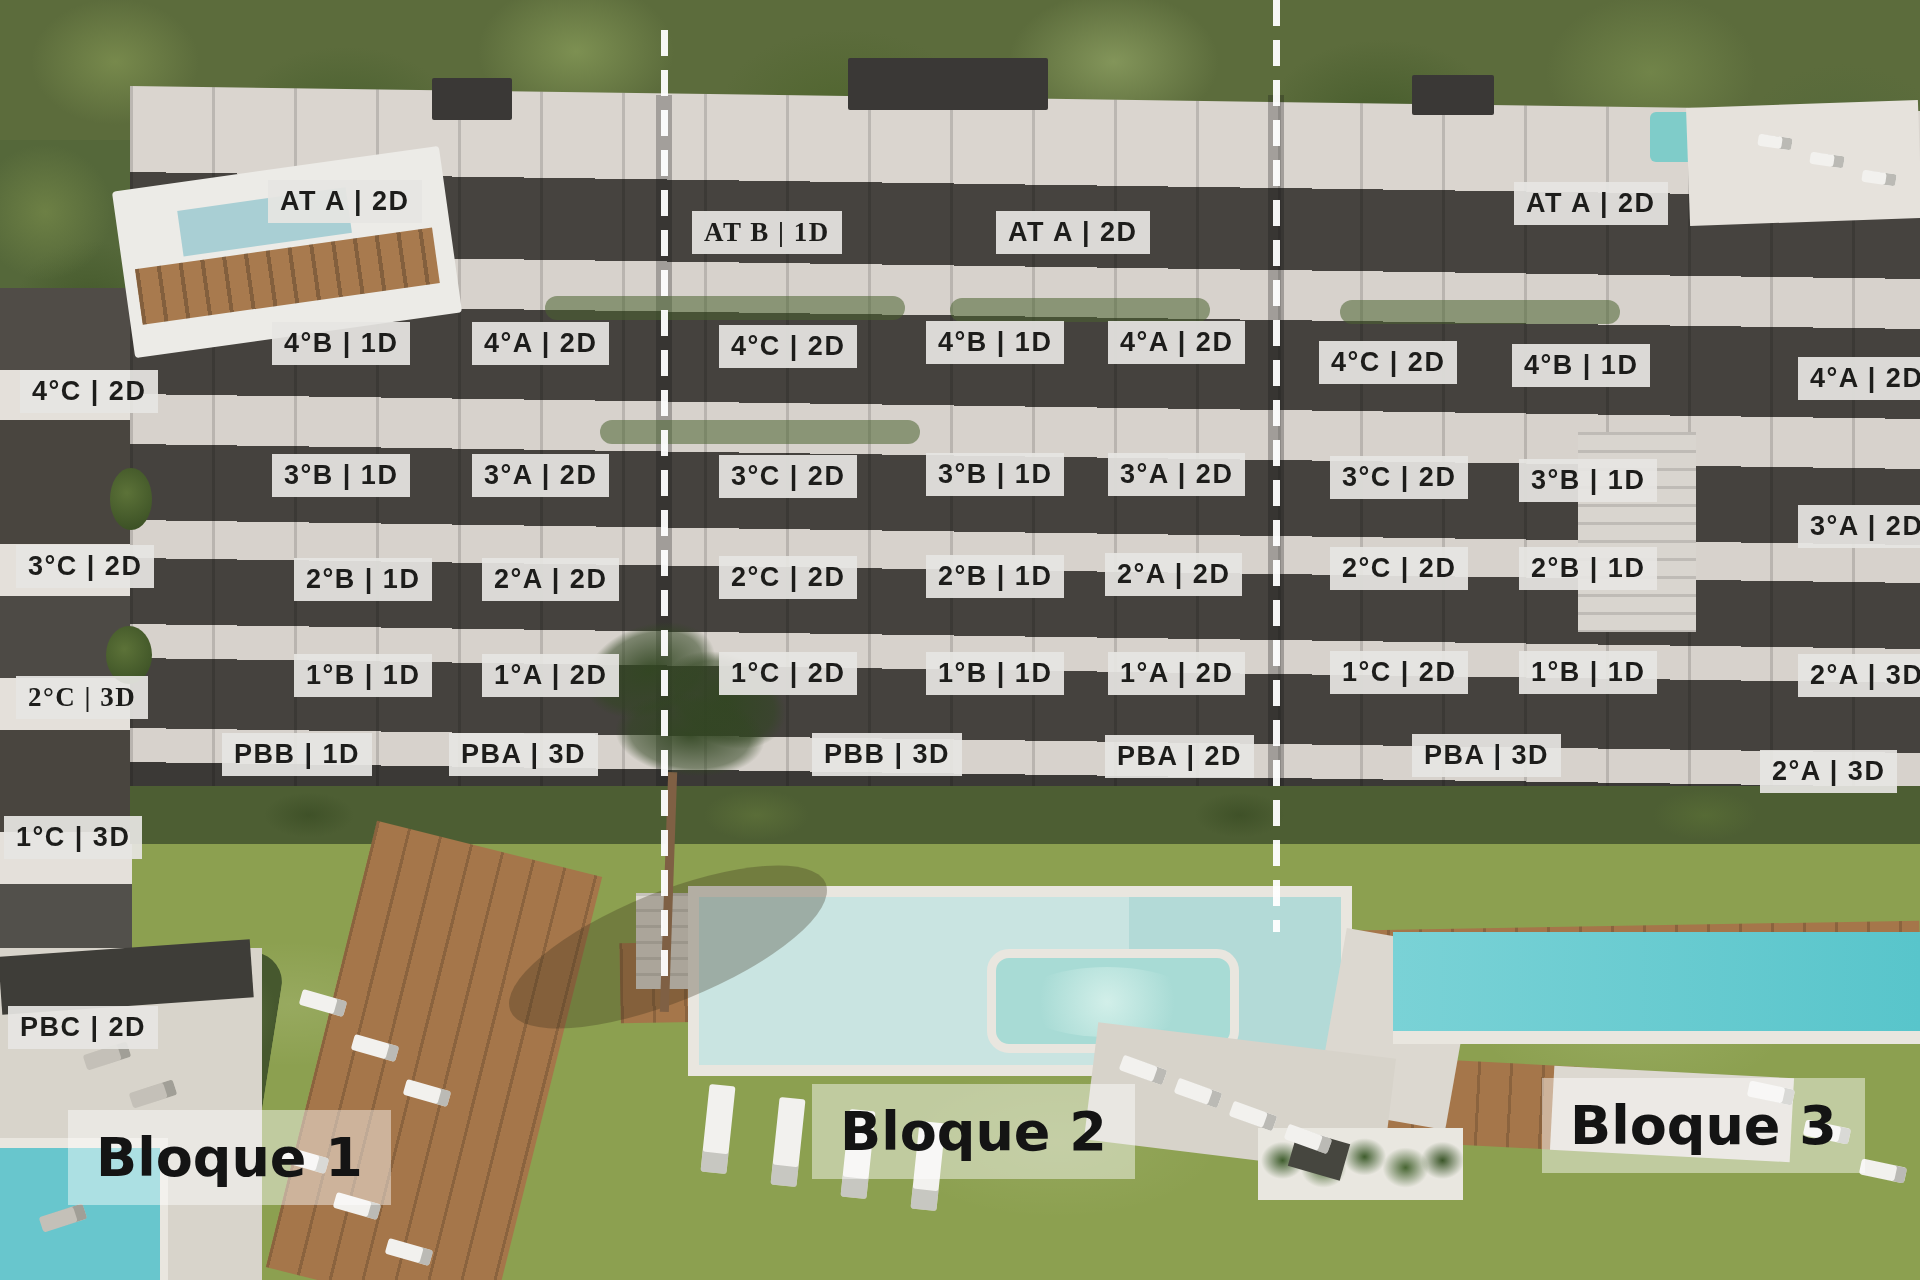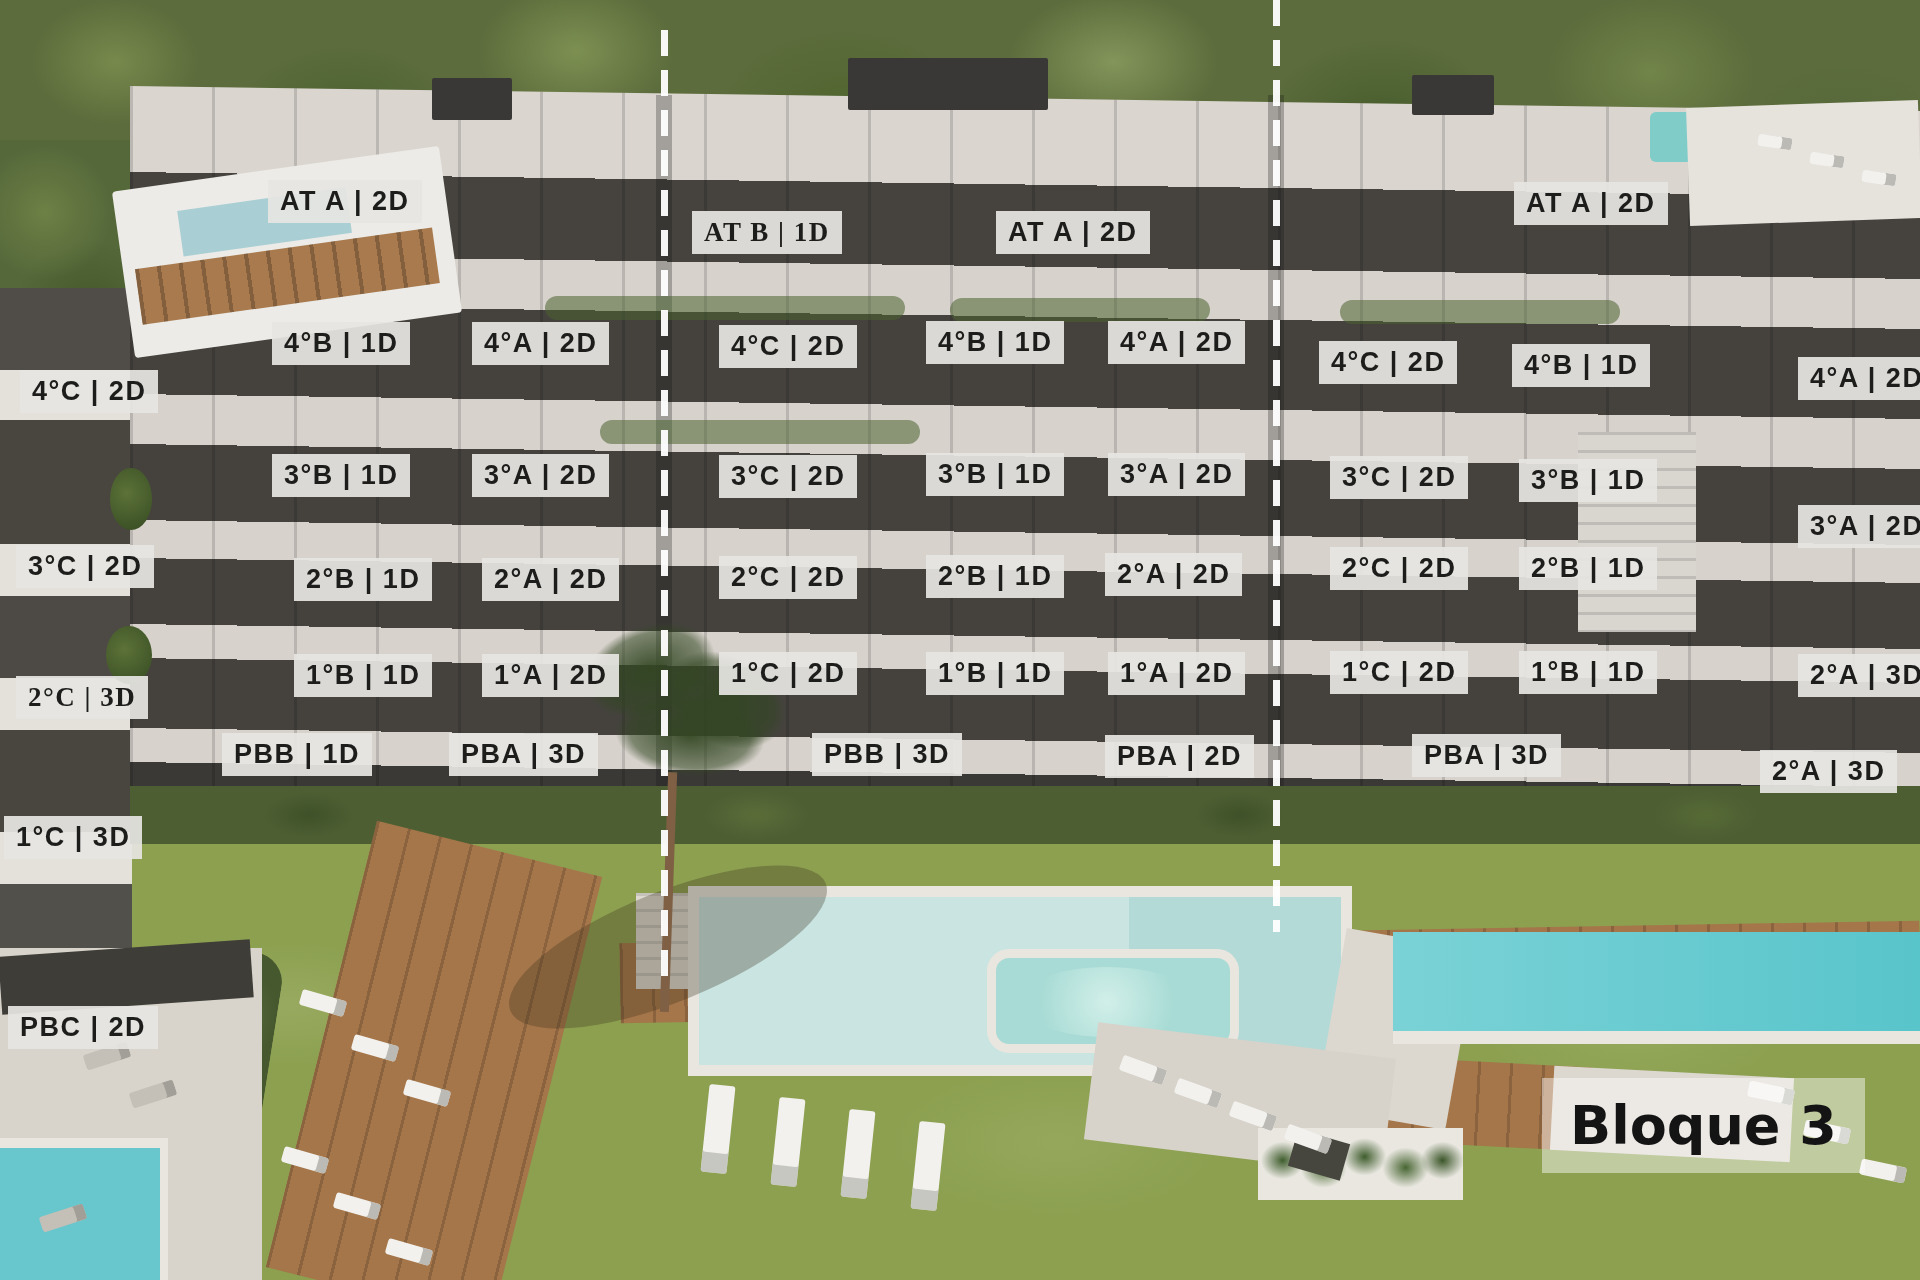--- a/index.html
+++ b/index.html
@@ -207,20 +207,22 @@
     <div class="lounger v" style="left: 775px; top: 1098px; transform: rotate(6deg);"></div>
     <div class="lounger v" style="left: 845px; top: 1110px; transform: rotate(6deg);"></div>
     <div class="lounger v" style="left: 915px; top: 1122px; transform: rotate(6deg);"></div>
     <div class="lounger small" style="left: 1758px; top: 136px; transform: rotate(8deg);"></div>
     <div class="lounger small" style="left: 1810px; top: 154px; transform: rotate(8deg);"></div>
     <div class="lounger small" style="left: 1862px; top: 172px; transform: rotate(8deg);"></div>
     <div class="lounger gray" style="left: 84px; top: 1048px; transform: rotate(-18deg);"></div>
     <div class="lounger gray" style="left: 130px; top: 1086px; transform: rotate(-18deg);"></div>
     <div class="lounger gray" style="left: 40px; top: 1210px; transform: rotate(-18deg);"></div>
     <div id="labels" style="left:0;top:0;width:1920px;height:1280px;">
+    <div class="bloque-label" style="left:68px;top:1110px;">Bloque 1</div>
+    <div class="bloque-label" style="left:812px;top:1084px;">Bloque 2</div>
     <div class="bloque-label" style="left:1542px;top:1078px;">Bloque 3</div>
   <div class="unit-label" style="left: 268px; top: 180px;">AT A | 2D</div>
       <div class="unit-label" style="left: 20px; top: 370px;">4°C | 2D</div>
       <div class="unit-label" style="left: 272px; top: 322px;">4°B | 1D</div>
       <div class="unit-label" style="left: 472px; top: 322px;">4°A | 2D</div>
       <div class="unit-label" style="left: 16px; top: 545px;">3°C | 2D</div>
       <div class="unit-label" style="left: 272px; top: 454px;">3°B | 1D</div>
       <div class="unit-label" style="left: 472px; top: 454px;">3°A | 2D</div>
       <div class="unit-label" style="left: 16px; top: 676px; font-family: Liberation Serif, serif;">2°C | 3D</div>
       <div class="unit-label" style="left: 294px; top: 558px;">2°B | 1D</div>

